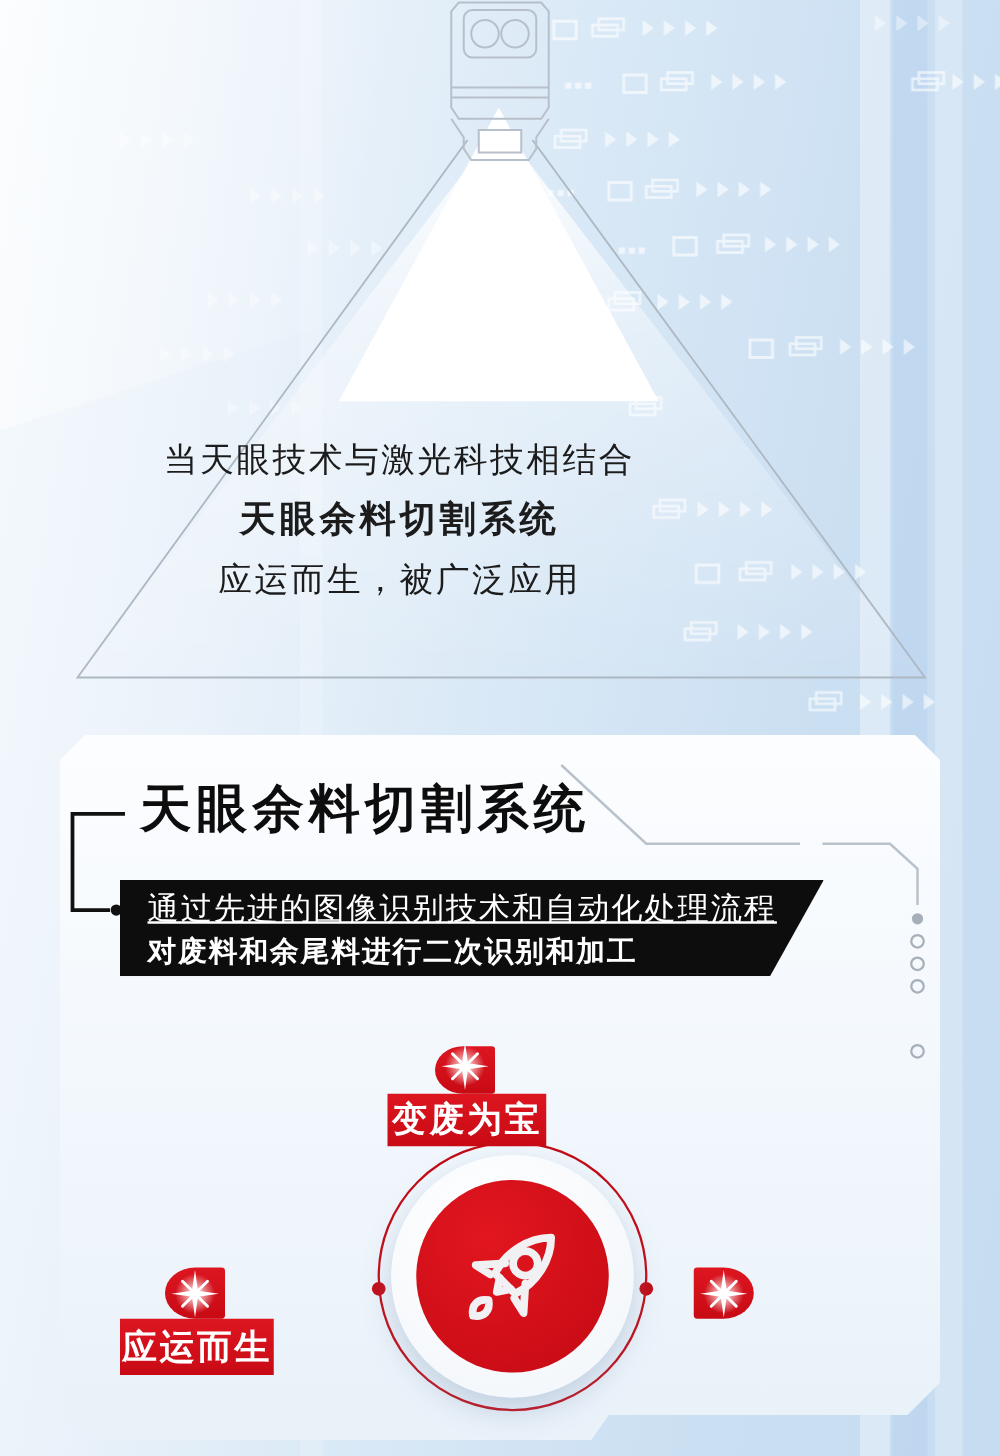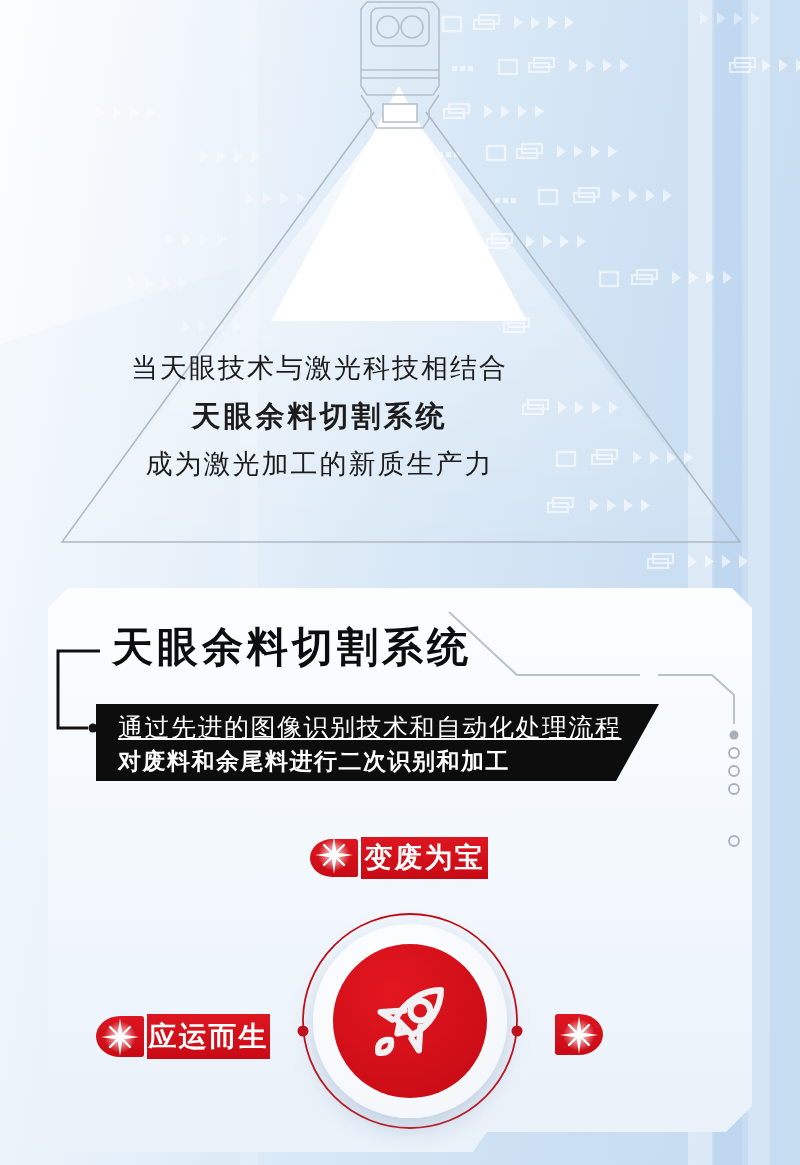--- a/index.html
+++ b/index.html
@@ -28,21 +28,21 @@
 
   .section-title{position:absolute;left:112px;top:620px;z-index:6;color:#0d0d0d;
                  font-size:41px;font-weight:700;letter-spacing:4px;}
   .banner{position:absolute;left:96px;top:704px;width:563px;height:77px;z-index:6;
           background:#0d0d0d;color:#ffffff;padding-left:22px;box-sizing:border-box;
           clip-path:polygon(0 0,100% 0,calc(100% - 43px) 100%,0 100%);}
   .banner .l1{font-size:25px;letter-spacing:1.5px;margin-top:6px;line-height:34px;text-decoration:underline;}
   .banner .l2{font-size:23px;font-weight:700;letter-spacing:1.5px;line-height:34px;}
 
   
-  .badge{position:absolute;z-index:7;display:flex;align-items:center;}
+  .badge{position:absolute;z-index:7;display:flex;align-items:center;flex-direction:column;}
   .badge .box{background:linear-gradient(180deg,#dd1620,#c80a14);color:#fff;font-weight:700;
               display:flex;align-items:center;justify-content:center;letter-spacing:2px;}
   .badge .bullet{position:relative;background:linear-gradient(180deg,#dd1620,#c80a14);}
   .bullet.nose-left{border-radius:26px 3px 3px 26px / 22px 3px 3px 22px;}
   .bullet.nose-right{border-radius:3px 26px 26px 3px / 3px 22px 22px 3px;}
   .badge-top{left:310px;top:837px;}
   .badge-top .bullet{width:48px;height:38px;margin-right:3px;}
   .badge-top .box{width:127px;height:42px;font-size:28px;}
   .badge-left{left:96px;top:1014px;}
   .badge-left .bullet{width:48px;height:41px;margin-right:3px;}
@@ -163,21 +163,21 @@
         <circle cx="57" cy="27" r="11"></circle>
       <path d="M6,70 L84,70 M6,78 L84,78"></path>
       <path d="M6,95 L16,110 L16,119 L22,128 L68,128 L74,119 L74,110 L84,95"></path>
       <rect x="28" y="104" width="34" height="18" fill="#ffffff"></rect>
     </g>
   </svg>
 
   <div class="hero">
     <div>当天眼技术与激光科技相结合</div>
     <div class="bold">天眼余料切割系统</div>
-    <div>成为激光加工的新质生产力</div>
+    <div>应运而生，被广泛应用</div>
   </div>
 
   <div class="card"></div>
 
   <svg class="layer" style="z-index:6" width="800" height="1165">
     <g fill="none" stroke="#b9c2cb" stroke-width="2">
       <path d="M449,612 L517,675 L640,675"></path>
       <path d="M658,675 L712,675 L734,695 L734,724"></path>
     </g>
     <circle cx="734" cy="735" r="4.5" fill="#a7b0ba"></circle>

